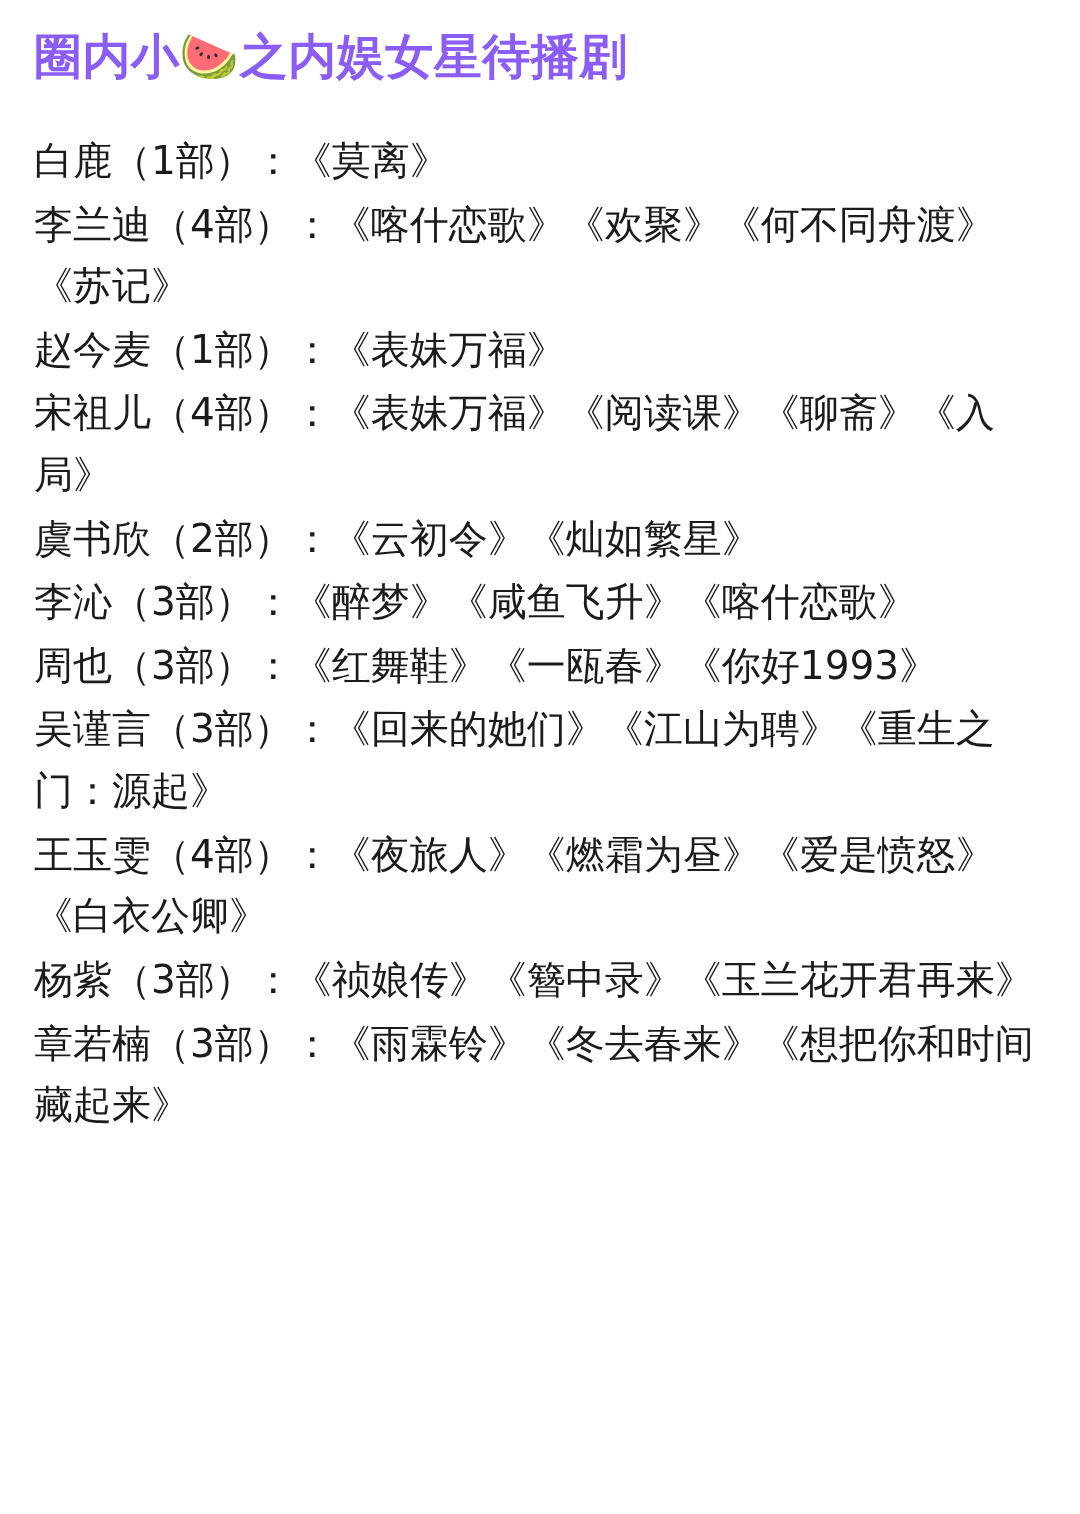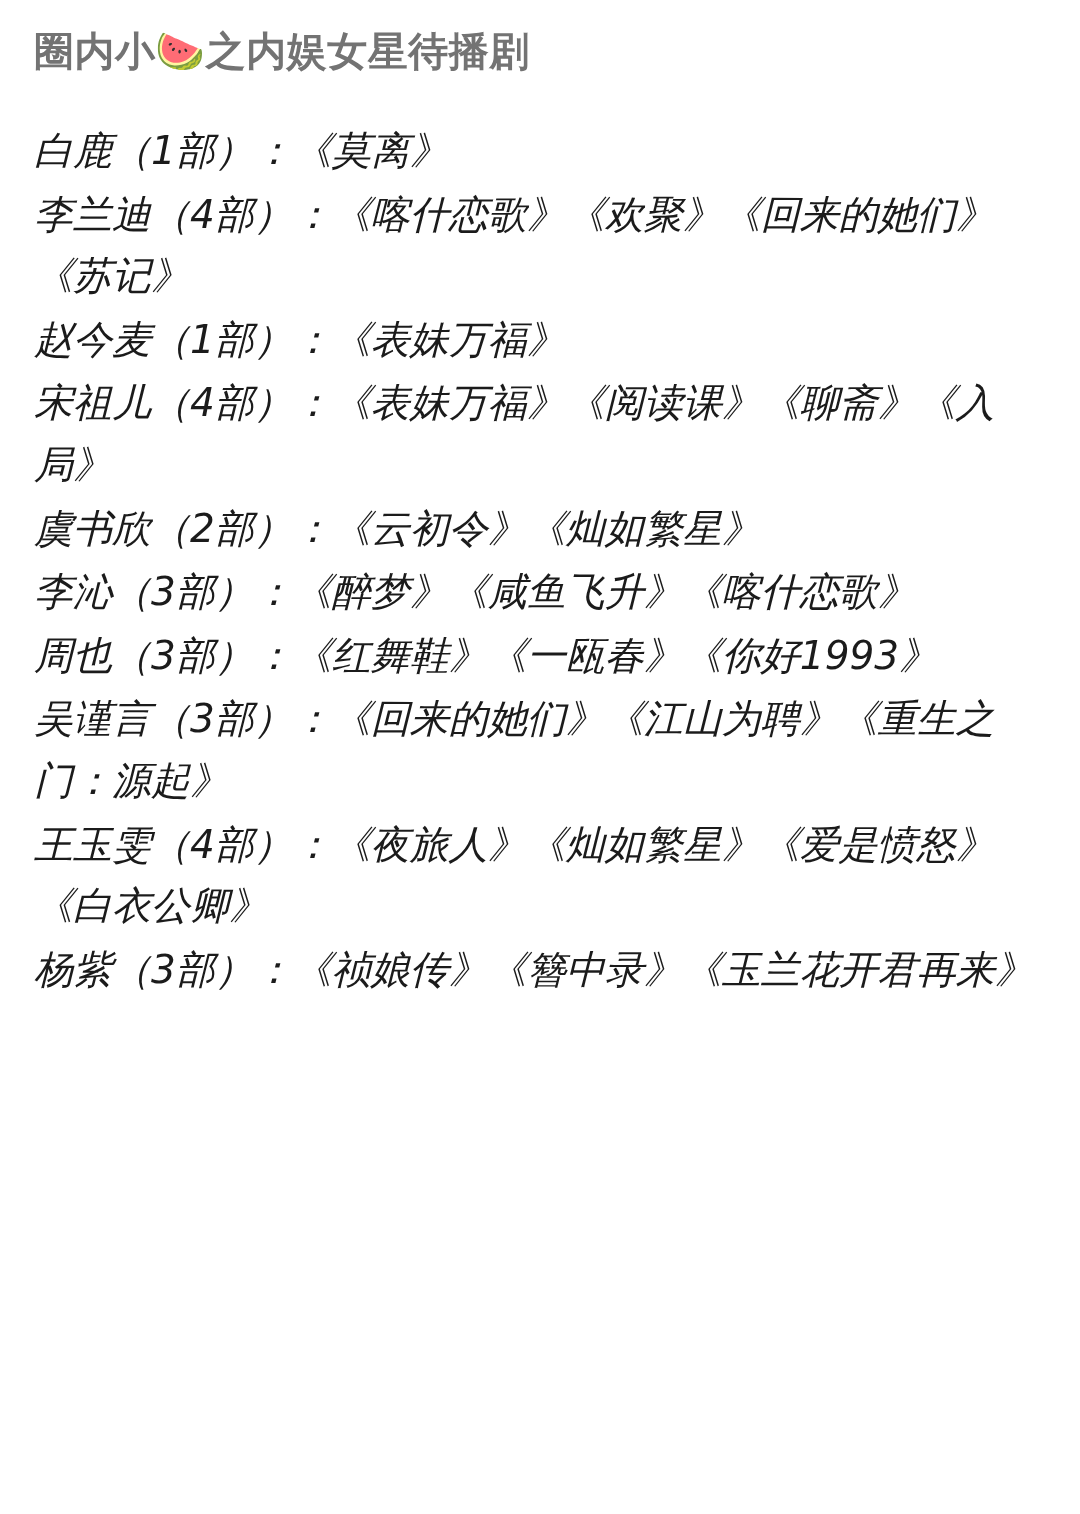--- a/index.html
+++ b/index.html
@@ -15,57 +15,57 @@
     -webkit-font-smoothing: antialiased;
   }
   .page {
     width: 1080px;
     min-height: 1514px;
     box-sizing: border-box;
     padding: 26px 34px 20px 34px;
     background: #ffffff;
   }
   .doc-title {
-    font-size: 40px;
+    font-size: 48px;
     line-height: 1.25;
     font-weight: 700;
-    color: #737373;
+    color: #8b5cf6;
     letter-spacing: 0.5px;
     margin: 0 0 44px 0;
     white-space: pre-wrap;
   }
   .entry-list {
     margin: 0;
     padding: 0;
     list-style: none;
-    font-style: italic;
   }
   .entry {
     font-size: 39px;
     line-height: 1.58;
     font-weight: 400;
     color: #1b1b1b;
     margin: 0 0 2px 0;
     white-space: pre-wrap;
     word-break: break-all;
   }
 </style>
 </head>
 <body>
 
 <div class="page">
 
   <h1 class="doc-title">圈内小🍉之内娱女星待播剧</h1>
 
   <div class="entry-list">
     <p class="entry">白鹿（1部）：《莫离》</p>
-    <p class="entry">李兰迪（4部）：《喀什恋歌》《欢聚》《回来的她们》《苏记》</p>
+    <p class="entry">李兰迪（4部）：《喀什恋歌》《欢聚》《何不同舟渡》《苏记》</p>
     <p class="entry">赵今麦（1部）：《表妹万福》</p>
     <p class="entry">宋祖儿（4部）：《表妹万福》《阅读课》《聊斋》《入局》</p>
     <p class="entry">虞书欣（2部）：《云初令》《灿如繁星》</p>
     <p class="entry">李沁（3部）：《醉梦》《咸鱼飞升》《喀什恋歌》</p>
     <p class="entry">周也（3部）：《红舞鞋》《一瓯春》《你好1993》</p>
     <p class="entry">吴谨言（3部）：《回来的她们》《江山为聘》《重生之门：源起》</p>
-    <p class="entry">王玉雯（4部）：《夜旅人》《灿如繁星》《爱是愤怒》《白衣公卿》</p>
+    <p class="entry">王玉雯（4部）：《夜旅人》《燃霜为昼》《爱是愤怒》《白衣公卿》</p>
     <p class="entry">杨紫（3部）：《祯娘传》《簪中录》《玉兰花开君再来》</p>
+    <p class="entry">章若楠（3部）：《雨霖铃》《冬去春来》《想把你和时间藏起来》</p>
   </div>
 
 </div>
 
 </body></html>

